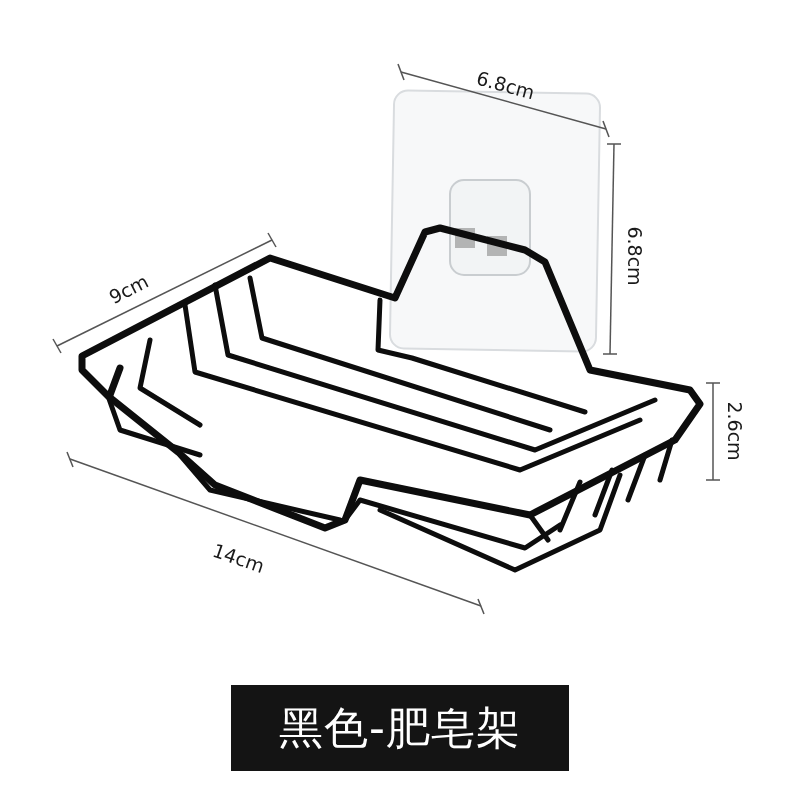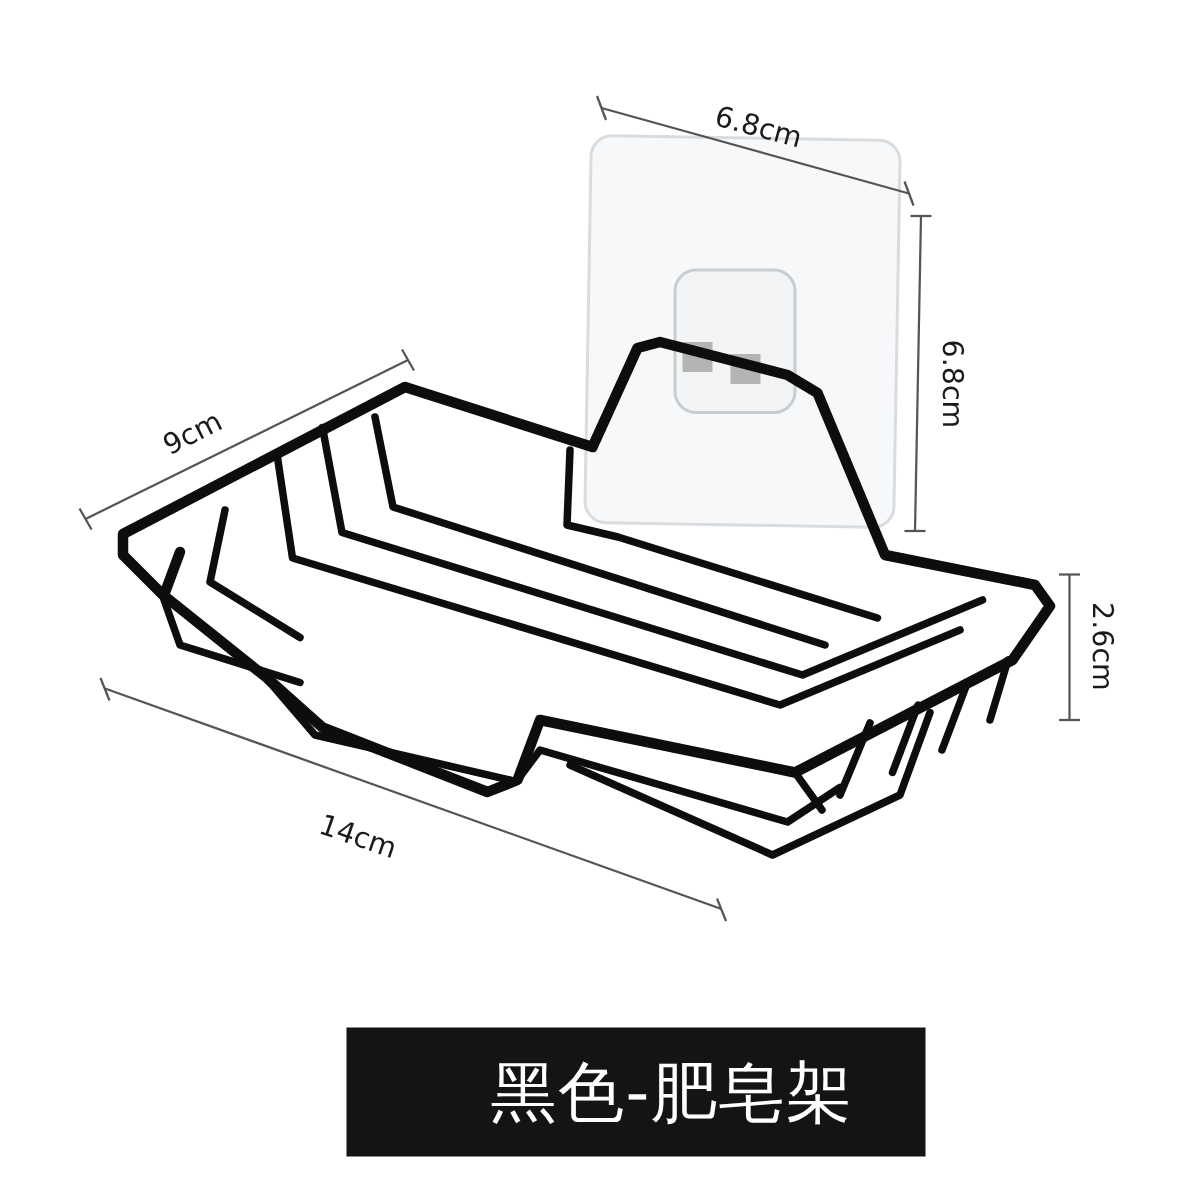--- a/index.html
+++ b/index.html
@@ -1,19 +1,19 @@
 <!DOCTYPE html>
 <html><head>
   <meta charset="utf-8">
   <style>
     html, body { margin: 0; padding: 0; background: #ffffff; }
     .canvas { position: relative; width: 800px; height: 800px; background: #ffffff; overflow: hidden; font-family: "DejaVu Sans", sans-serif; }
     svg.art { position: absolute; left: 0; top: 0; }
     .dim-label { position: absolute; color: #1a1a1a; font-size: 19px; white-space: nowrap; transform-origin: center center; }
-    .caption-box { position: absolute; left: 231px; top: 685px; width: 338px; height: 86px; background: #141414; display: flex; align-items: center; justify-content: center; padding-left: 48px; }
+    .caption-box { position: absolute; left: 231px; top: 685px; width: 338px; height: 86px; background: #141414; display: flex; align-items: center; justify-content: center; }
     .caption-text { color: #ffffff; font-size: 44px; letter-spacing: 1px; font-family: "DejaVu Sans", sans-serif; }
   </style>
 </head>
 <body>
 
 <div class="canvas">
   <svg class="art" width="800" height="800" viewBox="0 0 800 800">
 
     <g>
       <rect x="392" y="92" width="206" height="258" rx="14" ry="14" fill="#f7f8f9" stroke="#d9dcdf" stroke-width="2" transform="rotate(1 495 221)"></rect>

